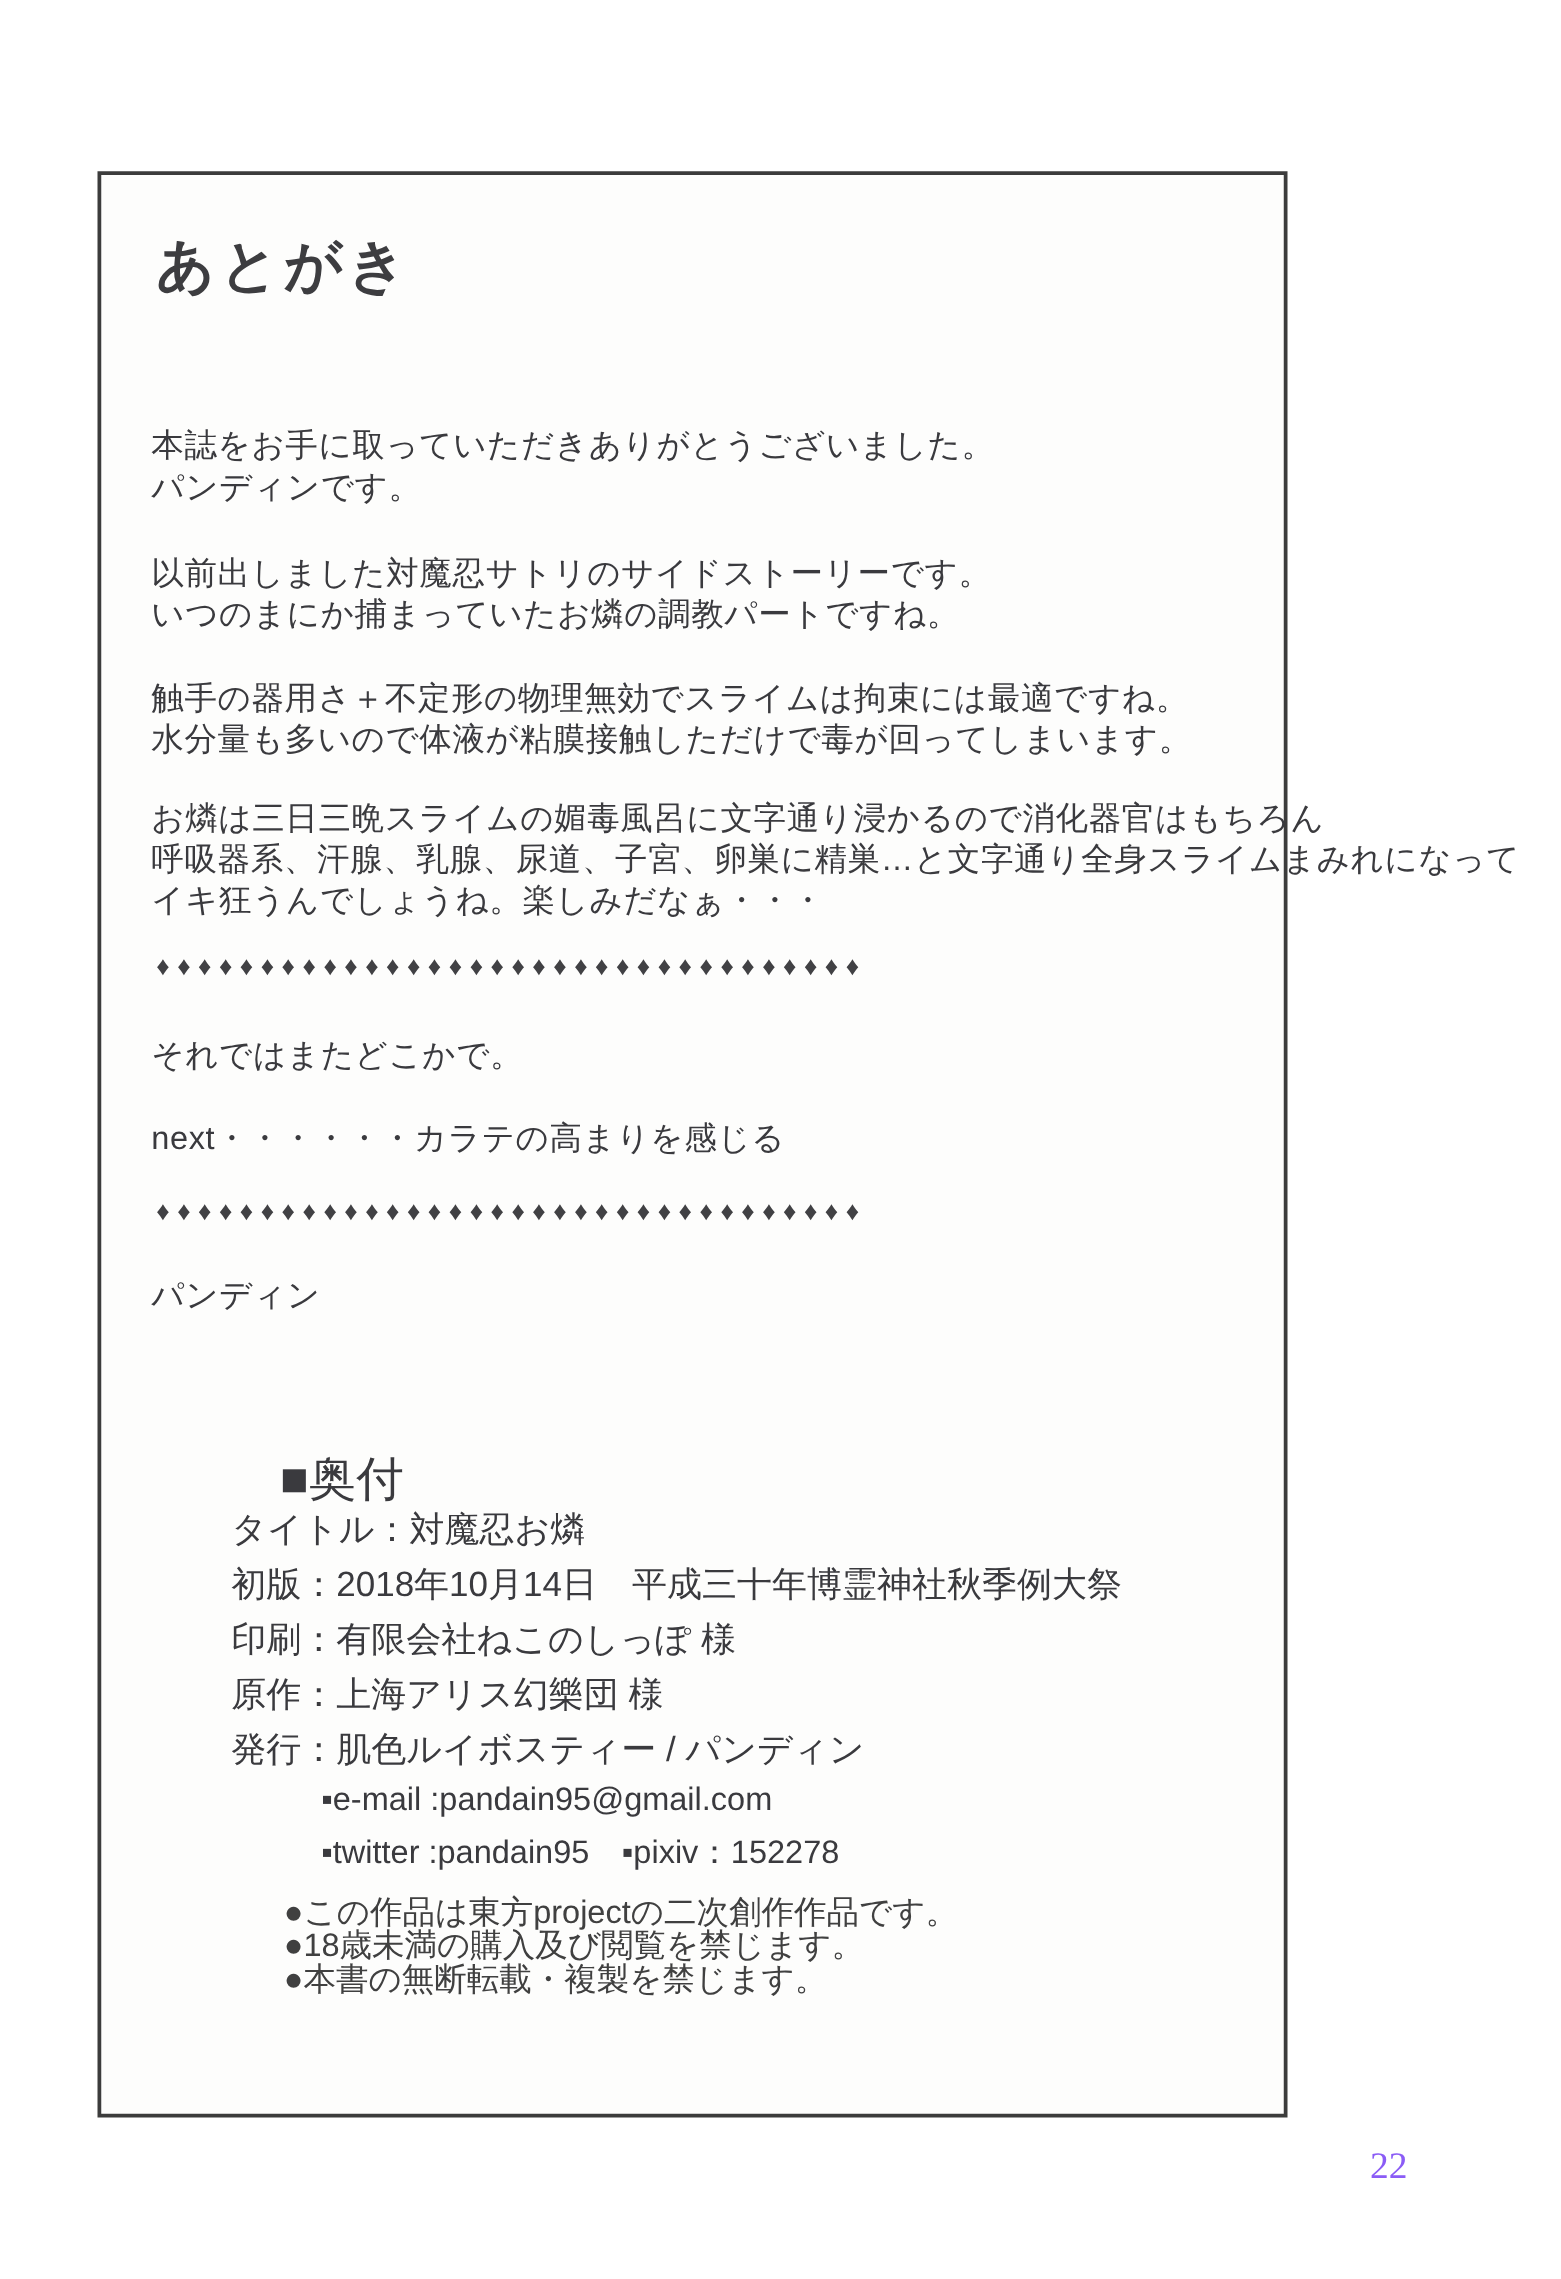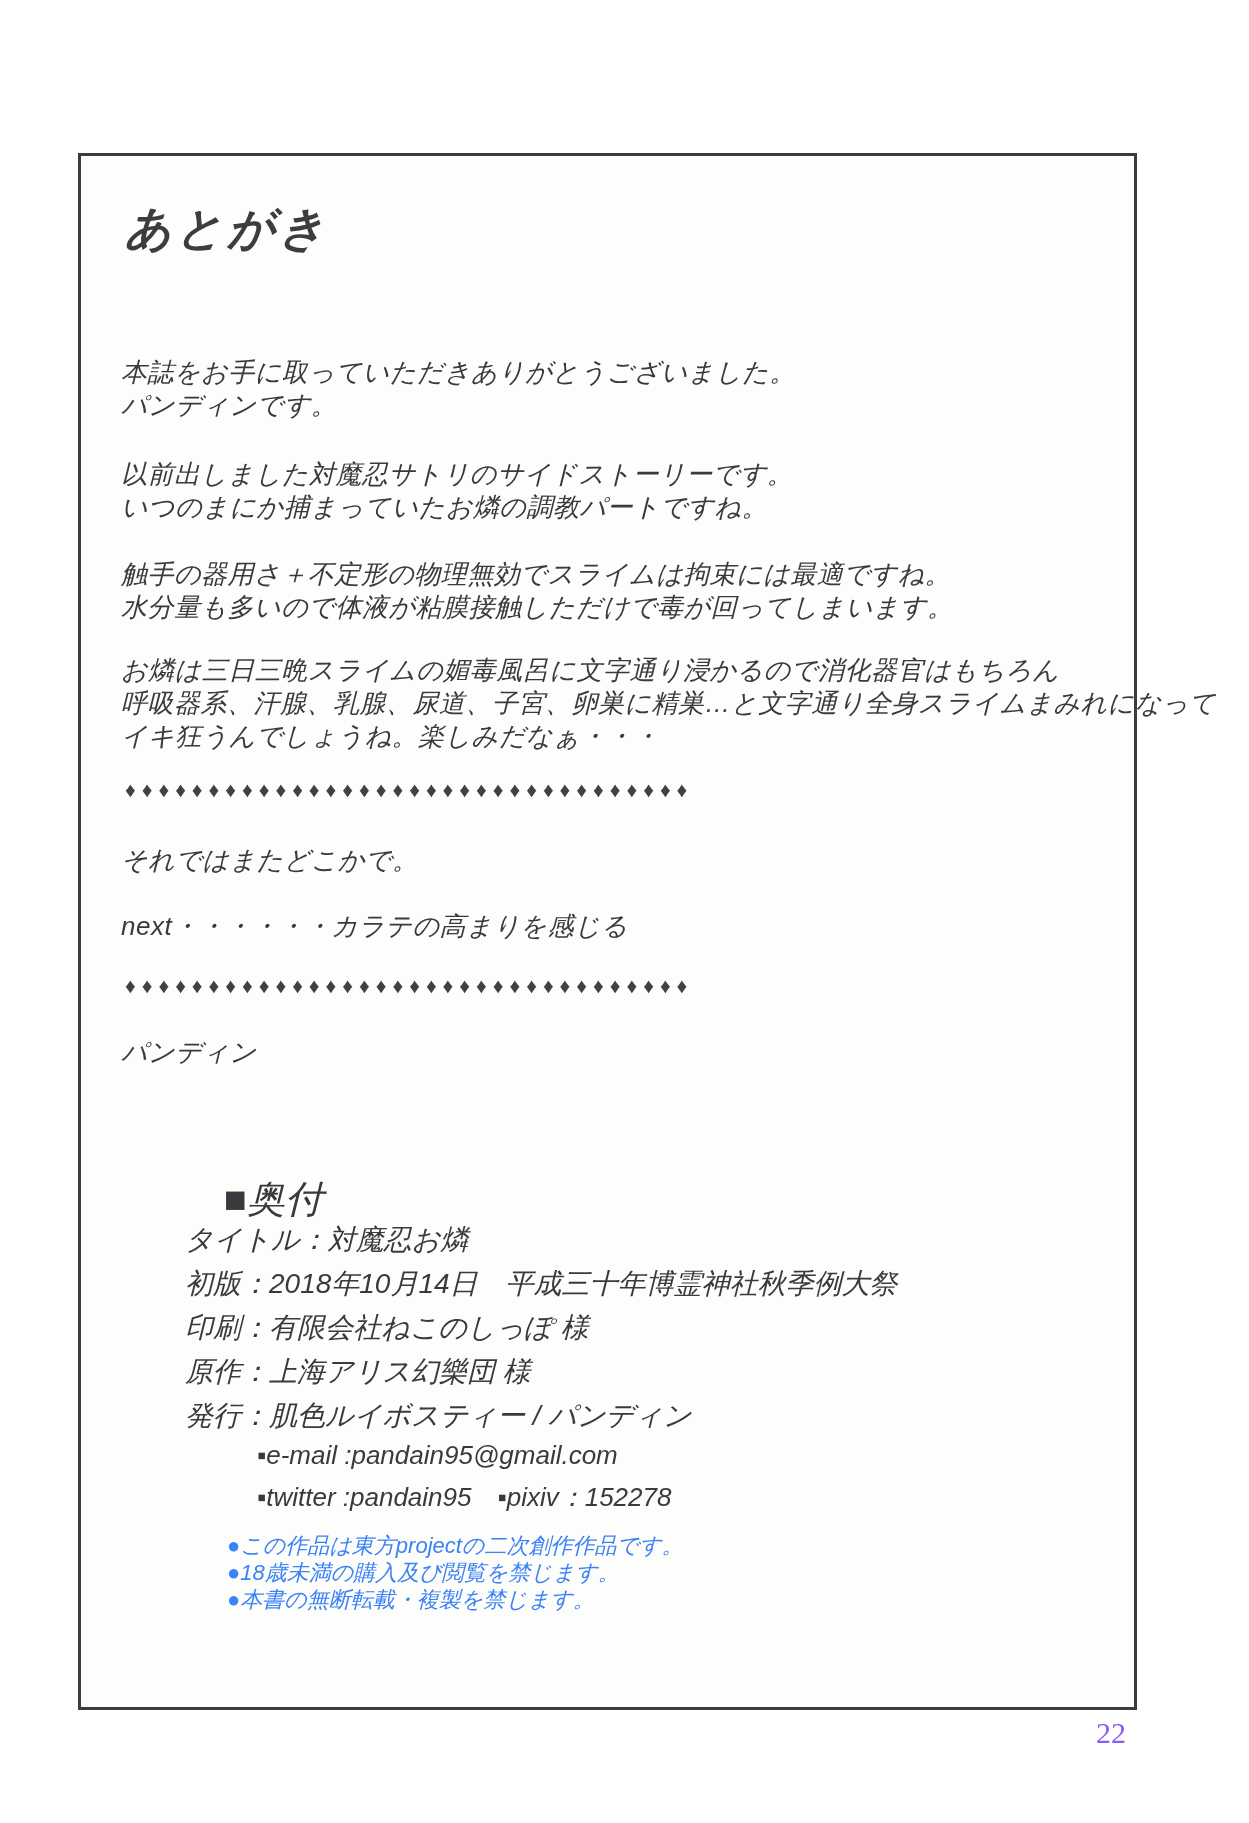--- a/index.html
+++ b/index.html
@@ -11,25 +11,24 @@
   html,body{
     width:1249px;height:1823px;
     background:#fff;
     font-family:"Liberation Sans","DejaVu Sans",sans-serif;
     color:var(--ink);
     position:relative;
     overflow:hidden;
   }
   .page-frame{
     position:absolute;
-    left:78px;top:153px;
-    width:1059px;height:1557px;
+    left:78px;top:137px;
+    width:952px;height:1557px;
     border:3px solid var(--border);
     background:var(--paper);
-    font-style:italic;
   }
   .blk{position:absolute;left:40px;}
   .title{
     left:44px;top:42px;
     font-size:46px;
     font-weight:bold;
     letter-spacing:4px;
     color:#3d3d40;
   }
   .body-text{
@@ -67,24 +66,24 @@
     white-space:nowrap;
   }
   .contacts{
     left:176px;top:1278px;
     font-size:26px;
     line-height:42px;
     white-space:nowrap;
   }
   .notices{
     left:146px;top:1376px;
-    font-size:22px;
+    font-size:26px;
     line-height:27px;
     white-space:nowrap;
-    color:#3b82f6;
+    color:#404040;
   }
   .page-number{
     position:absolute;
     left:1096px;top:1716px;
     font-size:30px;
     color:#8b5cf6;
     font-family:"Liberation Serif","DejaVu Serif",serif;
   }
 </style>
 </head>

